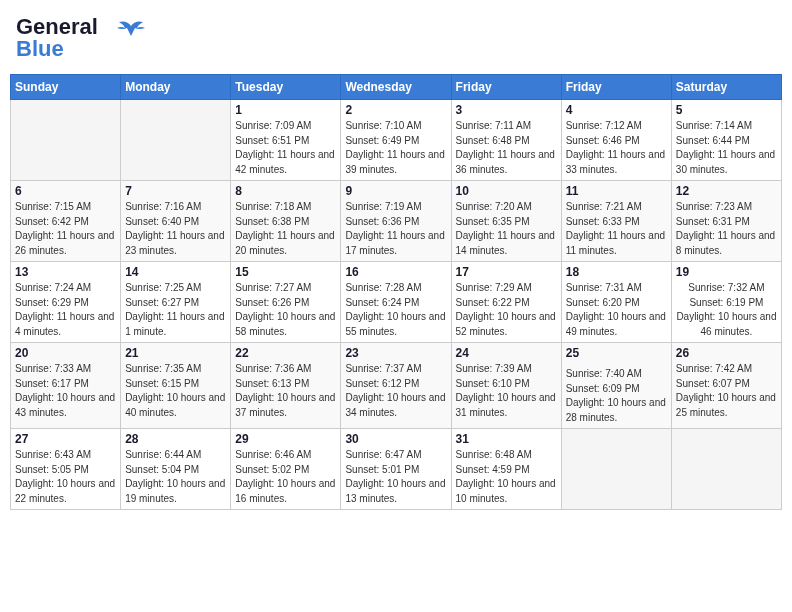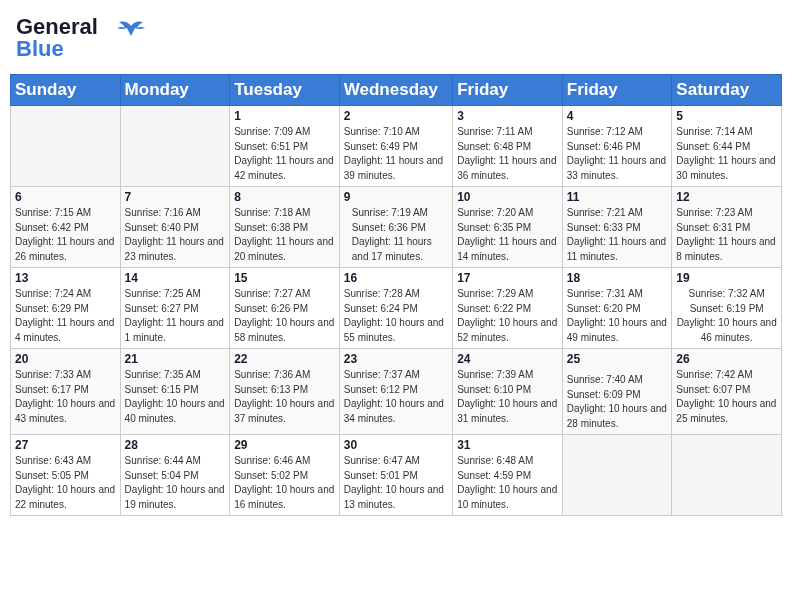--- a/index.html
+++ b/index.html
@@ -43,21 +43,21 @@
     .calendar {
       width: 100%;
       border-collapse: collapse;
       font-size: 10.5px;
     }
     .calendar th {
       background: #3a7bd5;
       color: #fff;
       padding: 5px 4px;
       text-align: left;
-      font-size: 17px;
+      font-size: 12px;
       border: 1px solid #2a6bc5;
     }
     .calendar td {
       border: 1px solid #ccc;
       vertical-align: top;
       padding: 3px 4px;
       min-width: 100px;
       min-height: 80px;
       height: 80px;
       background: #fff;
@@ -159,21 +159,21 @@
 Daylight: 11 hours and 23 minutes.</div>
         </td>
         <td>
           <div class="day-number">8</div>
           <div class="day-info" style="white-space: pre-line;">Sunrise: 7:18 AM
 Sunset: 6:38 PM
 Daylight: 11 hours and 20 minutes.</div>
         </td>
         <td>
           <div class="day-number">9</div>
-          <div class="day-info" style="white-space: pre-line; margin-left: 8px;">Sunrise: 7:19 AM
+          <div class="day-info" style="white-space: pre-line;">Sunrise: 7:19 AM
 Sunset: 6:36 PM
 Daylight: 11 hours and 17 minutes.</div>
         </td>
         <td>
           <div class="day-number">10</div>
           <div class="day-info" style="white-space: pre-line;">Sunrise: 7:20 AM
 Sunset: 6:35 PM
 Daylight: 11 hours and 14 minutes.</div>
         </td>
         <td>

